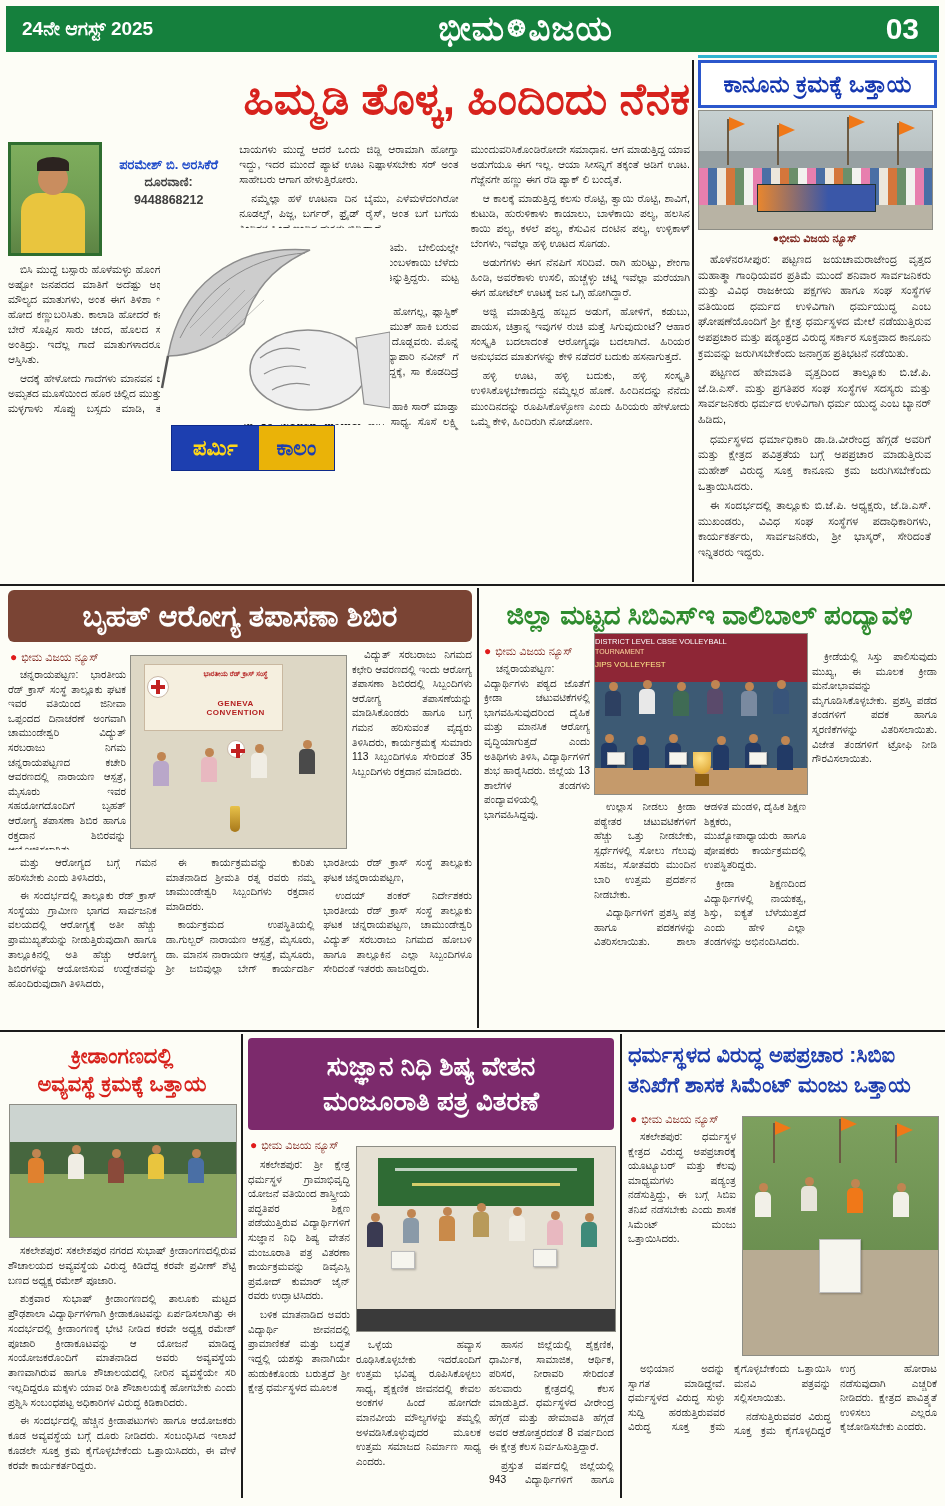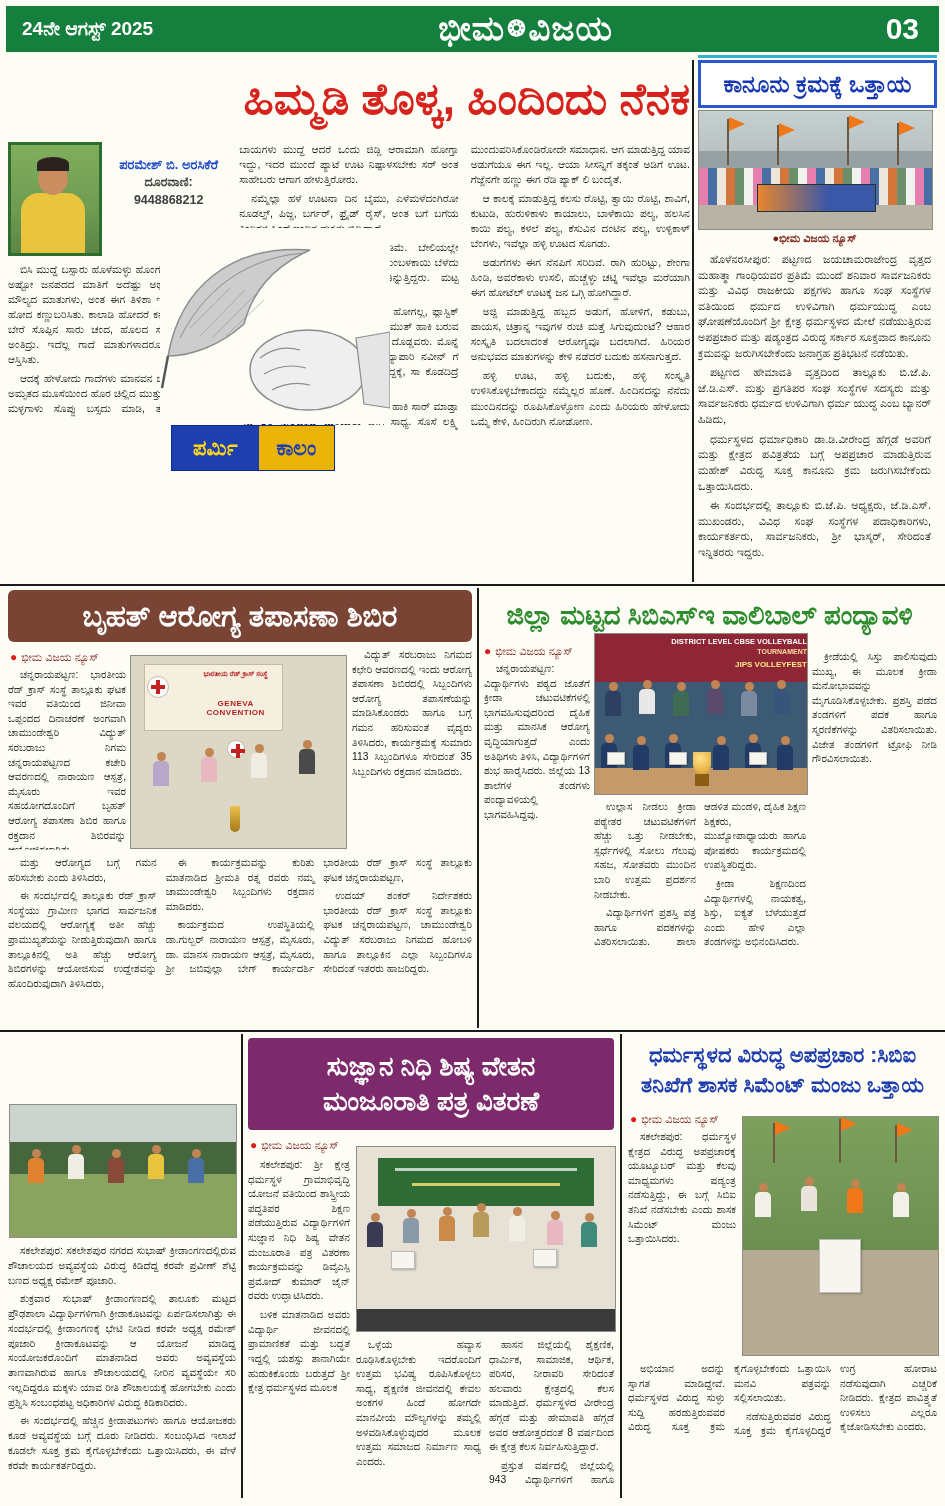--- a/index.html
+++ b/index.html
@@ -51,35 +51,35 @@
   .flag{position:absolute;width:0;height:0;border-top:7px solid transparent;border-bottom:7px solid transparent;
         border-left:16px solid #f07818;}
   .pole{position:absolute;width:2px;background:#6b5a43;}
   .redcross{position:absolute;width:20px;height:20px;background:#fff;border-radius:50%;border:1px solid #c9b8a8;}
   .redcross::before{content:"";position:absolute;left:8px;top:3px;width:4px;height:14px;background:#c22222;}
   .redcross::after{content:"";position:absolute;left:3px;top:8px;width:14px;height:4px;background:#c22222;}
   .paper{position:absolute;background:#f6f5ee;border:1px solid #bbb;box-shadow:1px 1px 2px rgba(0,0,0,.25);}
   .trophy-cup{position:absolute;background:radial-gradient(circle at 40% 30%,#ffe38a,#d99b23);border-radius:0 0 18px 18px;}
   .trophy-base{position:absolute;background:#8a5c14;}
   .photo-caption{position:absolute;text-align:center;font-size:11px;font-weight:bold;color:#7a2018;}
-  .banner-text{position:absolute;color:#fff;font-weight:bold;text-align:right;width:100%;}
+  .banner-text{position:absolute;color:#fff;font-weight:normal;text-align:left;width:100%;}
   
   .protest-headbox{position:absolute;left:698px;top:60px;width:233px;height:42px;border:3px solid #2b57cc;
                    color:#1638b0;font-size:23px;font-weight:bold;text-align:center;line-height:42px;background:#fff;}
   
   .health-headbox{position:absolute;left:8px;top:590px;width:464px;height:52px;background:#7a4434;color:#fff;
                   border-radius:6px;text-align:center;font-size:29px;font-weight:bold;line-height:52px;}
   .volley-headline{position:absolute;left:482px;top:592px;width:455px;height:46px;color:#2e8b2e;
                    text-align:center;font-size:26px;font-weight:bold;line-height:46px;white-space:nowrap;overflow:hidden;}
   .stadium-headline{position:absolute;left:8px;top:1042px;width:228px;color:#d7231d;text-align:center;
                     font-size:21px;font-weight:bold;line-height:1.35;}
   .scholar-headbox{position:absolute;left:248px;top:1038px;width:366px;height:92px;background:#7c2a6c;color:#fff;
                    border-radius:4px;text-align:center;font-size:26px;font-weight:bold;display:flex;
                    flex-direction:column;justify-content:center;gap:4px;}
-  .dharma-headline{position:absolute;left:628px;top:1040px;width:309px;color:#1d3cae;text-align:center;
+  .dharma-headline{position:absolute;left:628px;top:1040px;width:309px;color:#1d3cae;text-align:left;
                    font-size:21px;font-weight:bold;line-height:1.45;}
   .cols2{columns:2;column-gap:8px;}
   .cols3{columns:3;column-gap:9px;}
 </style>
 </head>
 <body>
 
 <div id="page">
 
   <div class="masthead">
@@ -242,20 +242,24 @@
       <p>ಉಲ್ಲಾಸ ನೀಡಲು ಕ್ರೀಡಾ ಪಠ್ಯೇತರ ಚಟುವಟಿಕೆಗಳಿಗೆ ಹೆಚ್ಚು ಒತ್ತು ನೀಡಬೇಕು, ಸ್ಪರ್ಧೆಗಳಲ್ಲಿ ಸೋಲು ಗೆಲುವು ಸಹಜ, ಸೋತವರು ಮುಂದಿನ ಬಾರಿ ಉತ್ತಮ ಪ್ರದರ್ಶನ ನೀಡಬೇಕು.</p>
       <p>ವಿದ್ಯಾರ್ಥಿಗಳಿಗೆ ಪ್ರಶಸ್ತಿ ಪತ್ರ ಹಾಗೂ ಪದಕಗಳನ್ನು ವಿತರಿಸಲಾಯಿತು. ಶಾಲಾ ಆಡಳಿತ ಮಂಡಳಿ, ದೈಹಿಕ ಶಿಕ್ಷಣ ಶಿಕ್ಷಕರು, ಮುಖ್ಯೋಪಾಧ್ಯಾಯರು ಹಾಗೂ ಪೋಷಕರು ಕಾರ್ಯಕ್ರಮದಲ್ಲಿ ಉಪಸ್ಥಿತರಿದ್ದರು.</p>
       <p>ಕ್ರೀಡಾ ಶಿಕ್ಷಣದಿಂದ ವಿದ್ಯಾರ್ಥಿಗಳಲ್ಲಿ ನಾಯಕತ್ವ, ಶಿಸ್ತು, ಐಕ್ಯತೆ ಬೆಳೆಯುತ್ತದೆ ಎಂದು ಹೇಳಿ ಎಲ್ಲಾ ತಂಡಗಳನ್ನು ಅಭಿನಂದಿಸಿದರು.</p>
     </div>
   <div class="abs body-text" style="left:812px;top:650px;width:125px;height:376px;font-size:10.3px;">
       <p>ಕ್ರೀಡೆಯಲ್ಲಿ ಸಿಸ್ತು ಪಾಲಿಸುವುದು ಮುಖ್ಯ, ಈ ಮೂಲಕ ಕ್ರೀಡಾ ಮನೋಭಾವವನ್ನು ಮೈಗೂಡಿಸಿಕೊಳ್ಳಬೇಕು. ಪ್ರಶಸ್ತಿ ಪಡೆದ ತಂಡಗಳಿಗೆ ಪದಕ ಹಾಗೂ ಸ್ಮರಣಿಕೆಗಳನ್ನು ವಿತರಿಸಲಾಯಿತು. ವಿಜೇತ ತಂಡಗಳಿಗೆ ಟ್ರೋಫಿ ನೀಡಿ ಗೌರವಿಸಲಾಯಿತು.</p>
     </div>
 
   <div class="hrule" style="top:1030px;"></div>
 
+  <div class="stadium-headline">
+    <div>ಕ್ರೀಡಾಂಗಣದಲ್ಲಿ</div>
+    <div>ಅವ್ಯವಸ್ಥೆ ಕ್ರಮಕ್ಕೆ ಒತ್ತಾಯ</div>
+  </div>
   <div class="photo" style="left:9px;top:1104px;width:226px;height:132px;">
     <div class="layer" style="left:0;top:0;width:100%;height:32%;background:#ccd4d0;"></div>
     <div class="layer" style="left:0;top:28%;width:100%;height:26%;background:#46663e;"></div>
     <div class="layer" style="left:0;top:52%;width:100%;height:48%;background:#8aa45f;"></div>
     <span class="fig" style="--c:#e0812f;left:18px;top:44px;width:26px;height:84px;"></span>
     <span class="fig" style="--c:#f0ede4;left:58px;top:40px;width:26px;height:88px;"></span>
     <span class="fig" style="--c:#8a4a3a;left:98px;top:44px;width:26px;height:84px;"></span>
     <span class="fig" style="--c:#e9c53e;left:138px;top:40px;width:26px;height:88px;"></span>
     <span class="fig" style="--c:#4a6fa5;left:178px;top:44px;width:26px;height:84px;"></span>
   </div>

